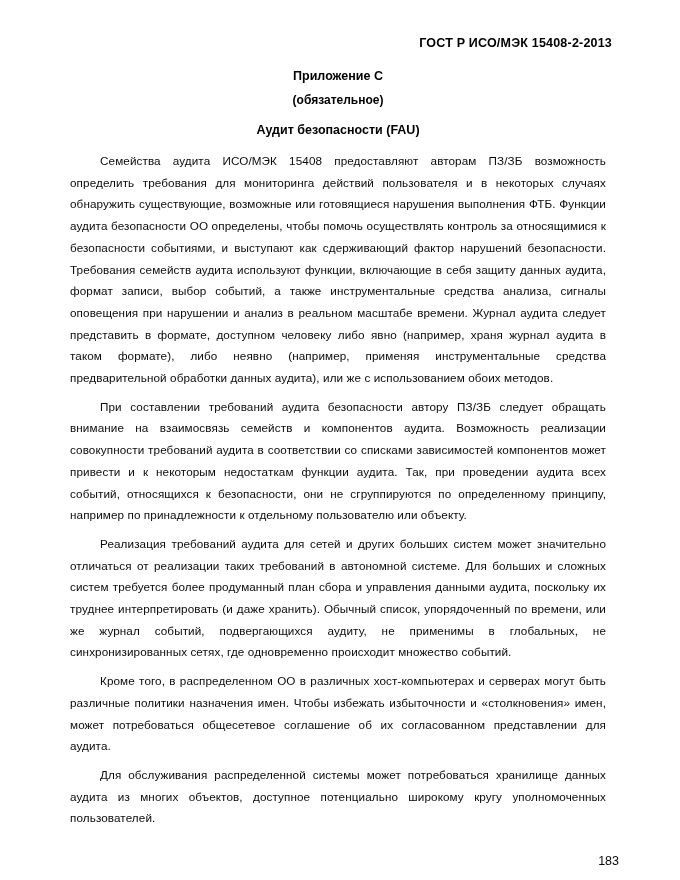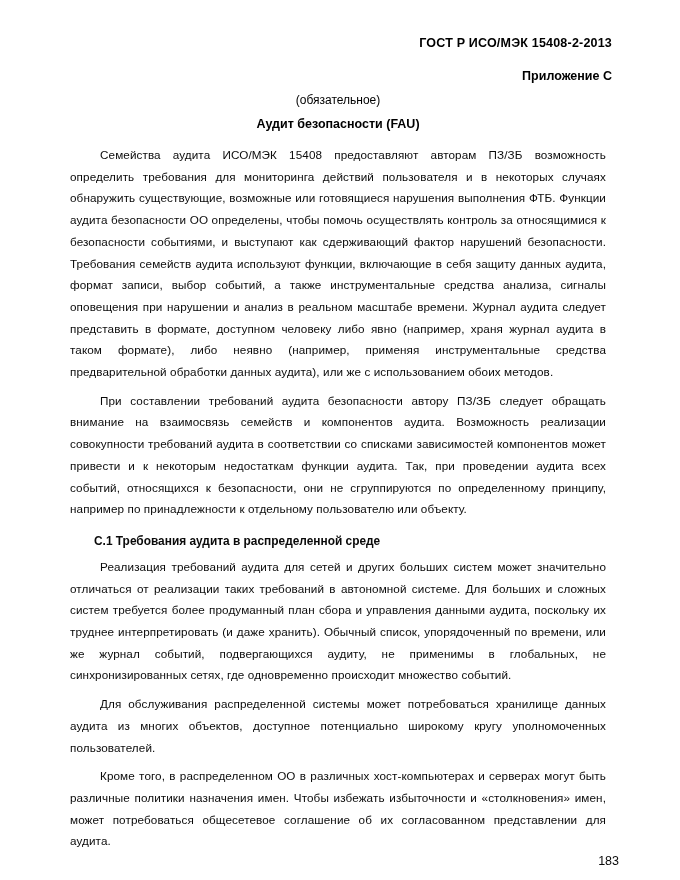--- a/index.html
+++ b/index.html
@@ -25,34 +25,34 @@
   }
   .doc-header {
     text-align: right;
     font-weight: 700;
     font-size: 12.5px;
     letter-spacing: 0.2px;
     line-height: 14px;
   }
   .appendix-title {
     margin-top: 19px;
-    text-align: right;
+    text-align: center;
     font-weight: 700;
     font-size: 12.5px;
     line-height: 14px;
   }
   .appendix-subtitle {
     margin-top: 10px;
     text-align: center;
-    font-weight: 400;
+    font-weight: 700;
     font-size: 12px;
     line-height: 14px;
   }
   .appendix-heading {
-    margin-top: 10px;
+    margin-top: 16px;
     text-align: center;
     font-weight: 700;
     font-size: 12.5px;
     line-height: 14px;
   }
   p.body {
     margin: 6px;
     font-size: 11.7px;
     line-height: 21.7px;
     text-align: justify;
@@ -91,22 +91,21 @@
   <div class="appendix-title">Приложение С</div>
 
   <div class="appendix-subtitle">(обязательное)</div>
 
   <div class="appendix-heading">Аудит безопасности (FAU)</div>
 
   <p class="body first">Семейства аудита ИСО/МЭК 15408 предоставляют авторам ПЗ/ЗБ возможность определить требования для мониторинга действий пользователя и в некоторых случаях обнаружить существующие, возможные или готовящиеся нарушения выполнения ФТБ. Функции аудита безопасности ОО определены, чтобы помочь осуществлять контроль за относящимися к безопасности событиями, и выступают как сдерживающий фактор нарушений безопасности. Требования семейств аудита используют функции, включающие в себя защиту данных аудита, формат записи, выбор событий, а также инструментальные средства анализа, сигналы оповещения при нарушении и анализ в реальном масштабе времени. Журнал аудита следует представить в формате, доступном человеку либо явно (например, храня журнал аудита в таком формате), либо неявно (например, применяя инструментальные средства предварительной обработки данных аудита), или же с использованием обоих методов.</p>
 
   <p class="body">При составлении требований аудита безопасности автору ПЗ/ЗБ следует обращать внимание на взаимосвязь семейств и компонентов аудита. Возможность реализации совокупности требований аудита в соответствии со списками зависимостей компонентов может привести и к некоторым недостаткам функции аудита. Так, при проведении аудита всех событий, относящихся к безопасности, они не сгруппируются по определенному принципу, например по принадлежности к отдельному пользователю или объекту.</p>
 
-  <div class="section-heading">С.1 Требования аудита в распределенной среде</div>
 
   <p class="body">Реализация требований аудита для сетей и других больших систем может значительно отличаться от реализации таких требований в автономной системе. Для больших и сложных систем требуется более продуманный план сбора и управления данными аудита, поскольку их труднее интерпретировать (и даже хранить). Обычный список, упорядоченный по времени, или же журнал событий, подвергающихся аудиту, не применимы в глобальных, не синхронизированных сетях, где одновременно происходит множество событий.</p>
 
+  <p class="body">Кроме того, в распределенном ОО в различных хост-компьютерах и серверах могут быть различные политики назначения имен. Чтобы избежать избыточности и «столкновения» имен, может потребоваться общесетевое соглашение об их согласованном представлении для аудита.</p>
+
   <p class="body">Для обслуживания распределенной системы может потребоваться хранилище данных аудита из многих объектов, доступное потенциально широкому кругу уполномоченных пользователей.</p>
-
-  <p class="body">Кроме того, в распределенном ОО в различных хост-компьютерах и серверах могут быть различные политики назначения имен. Чтобы избежать избыточности и «столкновения» имен, может потребоваться общесетевое соглашение об их согласованном представлении для аудита.</p>
 
   <div class="page-number">183</div>
 </div>
 
 </body></html>

